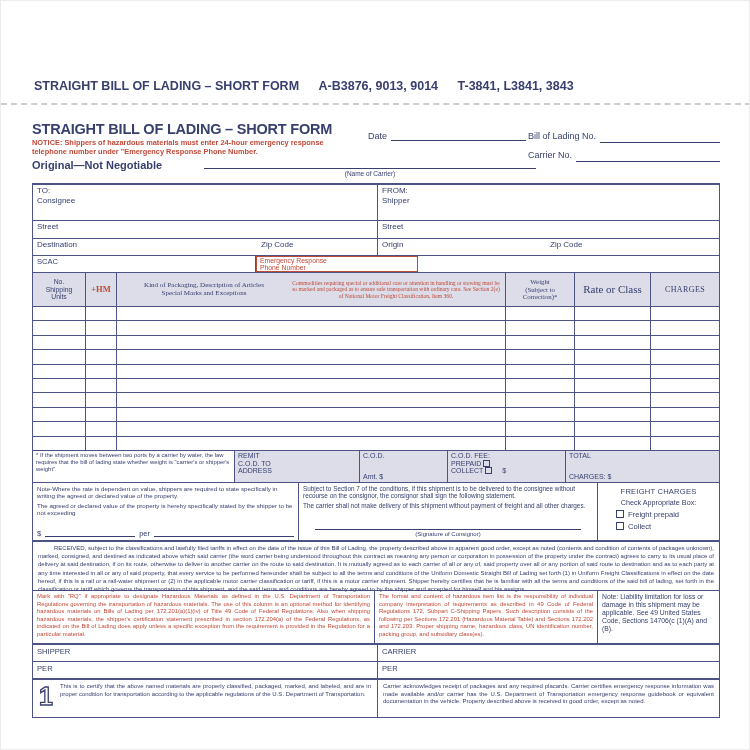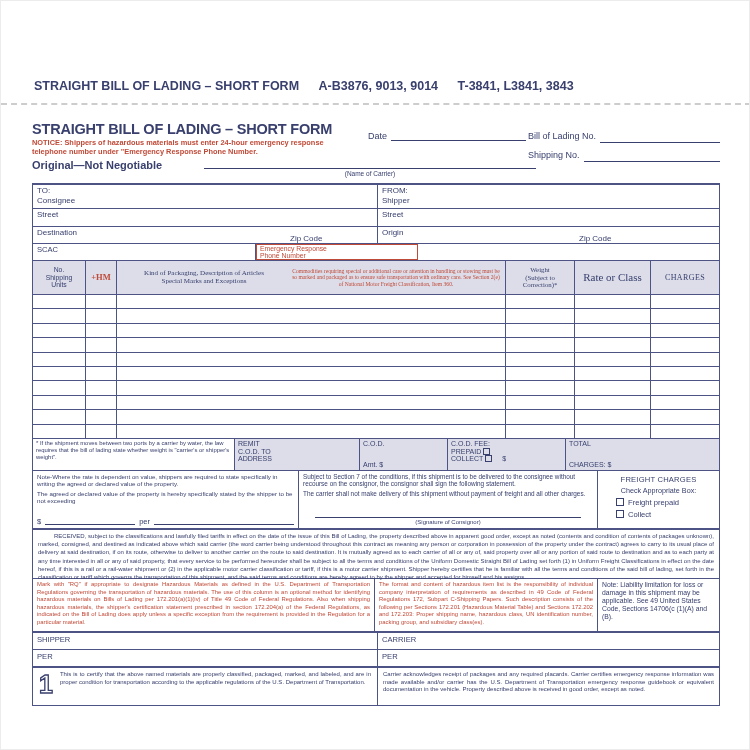--- a/index.html
+++ b/index.html
@@ -27,24 +27,24 @@
   .rightfields{position:absolute;right:0;top:14px;width:192px;}
   .rf{display:flex;font-size:9px;height:12px;margin-bottom:7px;white-space:nowrap;}
   .noc{position:absolute;left:172px;top:38px;width:332px;}
   .noc-line{border-bottom:1.2px solid var(--navy);height:13px;}
   .noc-cap{text-align:center;font-size:6.5px;margin-top:1px;}
   
   .mainbox{border:1.5px solid var(--line);border-top-width:2px;}
   .addr-split{display:grid;grid-template-columns:344px 1fr;}
   .acell{padding:1px 4px;font-size:8px;line-height:9.5px;border-bottom:1px solid var(--line);box-sizing:border-box;position:relative;}
   .acell.right{border-left:1px solid var(--line);}
-  .r1{height:24px;}
+  .r1{height:36px;}
   .r2{height:18px;}
   .r3{height:17px;}
-  .zip{position:absolute;top:7px;margin-left:29px;}
+  .zip{position:absolute;top:1px;}
   .routerow{display:grid;grid-template-columns:222px 163px 126px 1fr;height:16px;}
   .rcell{font-size:7.6px;padding:1px 4px;box-sizing:border-box;}
   .rcell + .rcell{border-left:1px solid var(--line);}
   .emg{padding:0;}
   .emg-inner{border:1px solid var(--red);height:100%;box-sizing:border-box;color:var(--red);
              font-size:6.8px;line-height:7.2px;padding:0 3px;white-space:pre-line;}
   
   .tbl-head{display:grid;grid-template-columns:52px 31px 389px 69px 76px 1fr;background:var(--shade);
             border-top:1.5px solid var(--line);border-bottom:1px solid var(--line);height:33px;}
   .hcell{display:flex;align-items:center;justify-content:center;text-align:center;
@@ -134,21 +134,21 @@
       <div class="date-row">
         <span>Date</span>
         <span class="fieldline"></span>
       </div>
       <div class="rightfields">
         <div class="rf">
           <span>Bill of Lading No.</span>
           <span class="fieldline"></span>
         </div>
         <div class="rf">
-          <span>Shipping No.</span>
+          <span>Carrier No.</span>
           <span class="fieldline"></span>
         </div>
       </div>
       <div class="noc">
         <div class="noc-line"></div>
         <div class="noc-cap">(Name of Carrier)</div>
       </div>
     </div>
 
     <div class="mainbox">

